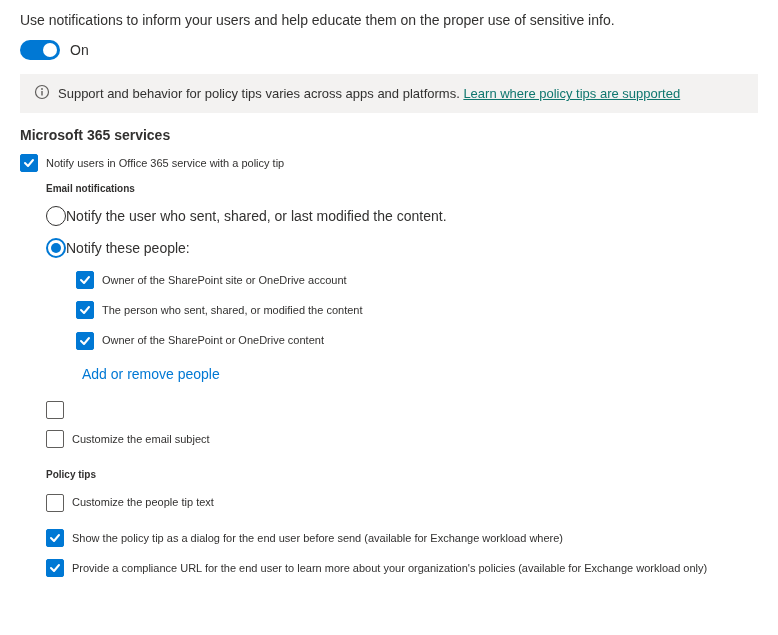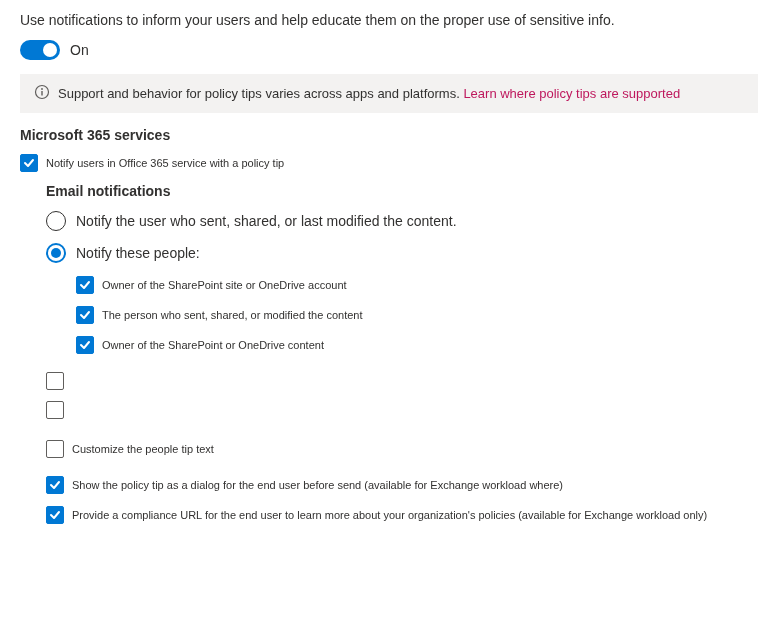--- a/index.html
+++ b/index.html
@@ -49,21 +49,22 @@
       gap: 8px;
       background: #f3f2f1;
       padding: 10px 14px;
       margin-bottom: 14px;
       font-size: 13px;
     }
     .info-icon {
       flex-shrink: 0;
     }
     .link {
-      color: #be185d;
+      color: #0f766e;
+      text-decoration: underline;
       cursor: pointer;
     }
     .section-heading {
       font-weight: 600;
       font-size: 14px;
       margin-bottom: 10px;
     }
     .checkbox-row {
       display: flex;
       align-items: flex-start;
@@ -93,27 +94,26 @@
     .checkbox svg {
       display: none;
     }
     .checkbox-label {
       font-size: 11px;
       line-height: 20px;
     }
     .indent-1 { margin-left: 26px; }
     .sub-heading {
       font-weight: 600;
-      font-size: 14px;
+      font-size: 10px;
       margin-bottom: 12px;
     }
     .radio-row {
       display: flex;
       align-items: center;
-      gap: 10px;
       margin-bottom: 12px;
     }
     .radio {
       width: 20px;
       height: 20px;
       border: 1px solid #323130;
       border-radius: 50%;
       flex-shrink: 0;
       cursor: pointer;
       display: flex;
@@ -139,21 +139,21 @@
     }
     .link-action {
       color: #0078d4;
       cursor: pointer;
       font-size: 14px;
       margin-left: 6px;
       margin-bottom: 18px;
       display: inline-block;
     }
     .policy-tips-section { margin-top: 20px; }
-    .gap-bottom-lg { margin-bottom: 16px; }
+    .gap-bottom-lg { margin-bottom: 16px; align-items: center; }
   </style>
 </head>
 <body>
 
 <div class="heading-main">Use notifications to inform your users and help educate them on the proper use of sensitive info.</div>
 
 <div class="toggle-row">
   <div class="toggle">
     <div class="toggle-thumb"></div>
   </div>
@@ -222,35 +222,38 @@
 
     <div class="checkbox-row gap-bottom-lg">
       <div class="checkbox checked">
         <svg width="12" height="12" viewBox="0 0 12 12">
             <path d="M2 6 L5 9 L10 3" stroke="#fff" stroke-width="2" fill="none" stroke-linecap="round" stroke-linejoin="round"></path>
           </svg>
       </div>
       <span class="checkbox-label">Owner of the SharePoint or OneDrive content</span>
     </div>
 
+    <a class="link-action">Add or remove people</a>
   </div>
 
   <div class="checkbox-row">
     <div class="checkbox">
       
     </div>
   </div>
 
   <div class="checkbox-row">
     <div class="checkbox">
       
     </div>
+    <span class="checkbox-label">Customize the email subject</span>
   </div>
 
   <div class="policy-tips-section">
+    <div class="sub-heading">Policy tips</div>
 
     <div class="checkbox-row gap-bottom-lg">
       <div class="checkbox">
         
       </div>
       <span class="checkbox-label">Customize the people tip text</span>
     </div>
 
     <div class="checkbox-row">
       <div class="checkbox checked">

